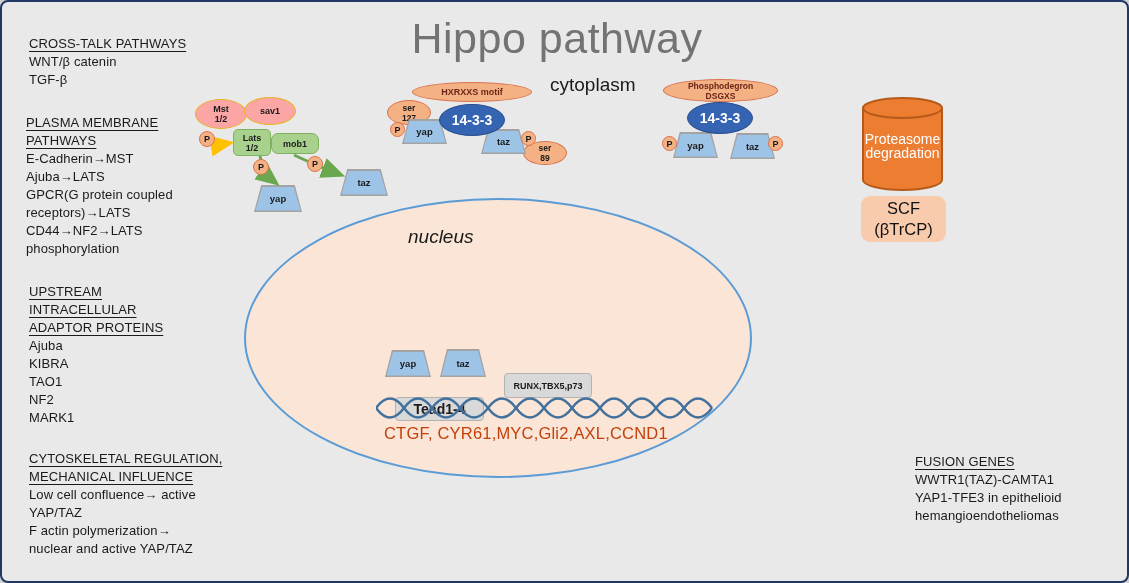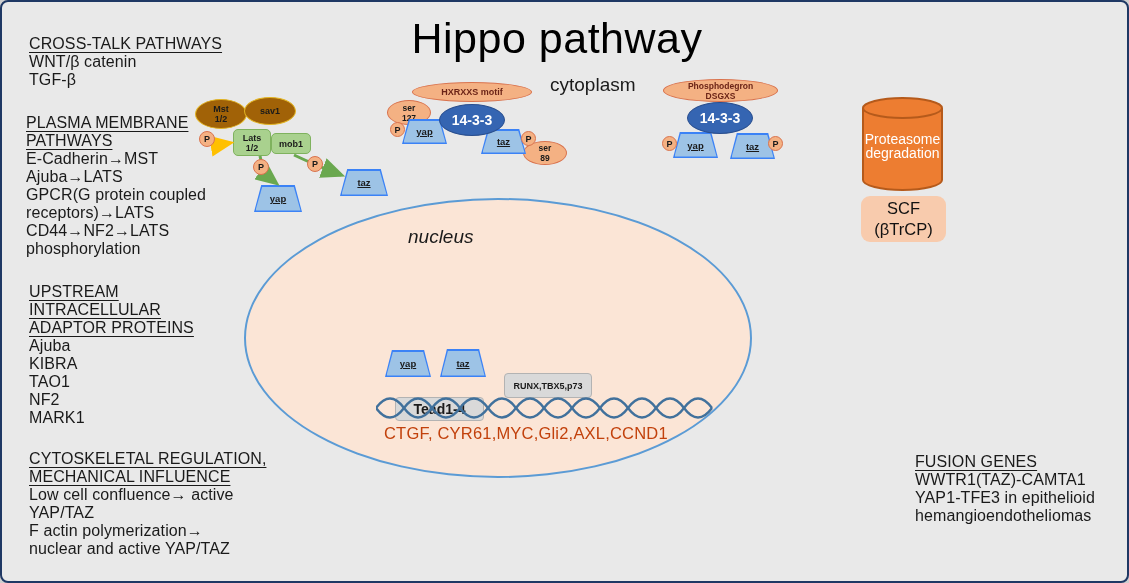--- a/index.html
+++ b/index.html
@@ -5,46 +5,46 @@
   html,body { margin:0; padding:0; background:#cfcfcf; }
   .canvas {
     position:relative; width:1129px; height:583px;
     background:#e9e9e9;
     border:2px solid #1f3864; border-radius:8px;
     box-sizing:border-box; overflow:hidden;
     font-family:"Liberation Sans", sans-serif;
     color:#1a1a1a;
   }
   
-  .panel { position:absolute; font-size:16px; line-height:18px; letter-spacing:.1px; }
+  .panel { position:absolute; font-size:13px; line-height:18px; letter-spacing:.1px; }
   .panel .hd { text-decoration:underline; text-underline-offset:3px; }
   
   .title { position:absolute; left:375px; top:12px; width:360px; text-align:center;
-           font-size:43px; font-weight:300; letter-spacing:.5px; color:#000000; }
+           font-size:43px; font-weight:300; letter-spacing:.5px; color:#737373; }
   .cytoplasm { position:absolute; left:548px; top:72px; font-size:19px; }
   .nucleus-label { position:absolute; left:406px; top:224px; font-size:19px; }
   
   .nucleus { position:absolute; left:242px; top:196px; width:504px; height:276px;
              background:#fbe5d6; border:2px solid #5b9bd5; border-radius:50%; }
   
   .ell { position:absolute; border-radius:50%; display:flex; flex-direction:column;
          align-items:center; justify-content:center; text-align:center;
          font-weight:bold; z-index:3; box-sizing:border-box; }
-  .yellow { background:#a16207; border:1.5px solid #e3b524; }
+  .yellow { background:#fca5a5; border:1.5px solid #e3b524; }
   .salmon { background:#f4b183; border:1.5px solid #d9734e; }
   .blue-ell { background:#3565b2; border:1.5px solid #2a4f8f; color:#fff; }
   .grn { position:absolute; background:#a9d18e; border:1.5px solid #7fb25e; border-radius:5px;
          display:flex; flex-direction:column; align-items:center; justify-content:center;
          font-weight:bold; z-index:3; box-sizing:border-box; }
   .pdot { position:absolute; width:16px; height:16px; border-radius:50%;
           background:#f4b183; border:1.5px solid #d9734e;
           display:flex; align-items:center; justify-content:center;
           font-size:9px; font-weight:bold; z-index:6; box-sizing:border-box; }
   .trap { position:absolute; display:flex; align-items:center; justify-content:center;
-          clip-path:polygon(15% 0, 85% 0, 100% 100%, 0 100%); background:#3b82f6; z-index:4;text-decoration:underline; }
+          clip-path:polygon(15% 0, 85% 0, 100% 100%, 0 100%); background:#a3a3a3; z-index:4; }
   .trap .fill { position:absolute; inset:1.5px;
           clip-path:polygon(15.2% 0, 84.8% 0, 100% 100%, 0 100%); background:#9dc3e6; }
   .trap .lbl { position:relative; z-index:2; font-size:9.5px; font-weight:bold; }
   .gray-box { position:absolute; background:#d9d9d9; border:1px solid #b3b3b3; border-radius:4px;
           display:flex; align-items:center; justify-content:center; font-weight:bold; z-index:3; }
   .fs9  { font-size:9px; line-height:10px; }
   .fs85 { font-size:8.5px; line-height:10px; }
   .fs10 { font-size:14px; }
   
   .cyl { position:absolute; left:858px; top:93px; width:85px; height:100px; z-index:3; }
@@ -120,21 +120,21 @@
     <div>Mst</div>
     <div>1/2</div>
   </div>
   <div class="ell yellow fs9" style="left:242px; top:95px; width:52px; height:28px;">
     <div>sav1</div>
   </div>
   <div class="grn fs9" style="left:231px; top:127px; width:38px; height:27px;">
     <div>Lats</div>
     <div>1/2</div>
   </div>
-  <div class="grn fs9" style="left:269px; top:131px; width:40px; height:21px;">
+  <div class="grn fs9" style="left:269px; top:131px; width:48px; height:21px;border-radius:7px;">
     <div>mob1</div>
   </div>
   <div class="pdot" style="left:197px; top:129px;">P</div>
   <div class="pdot" style="left:251px; top:157px;">P</div>
   <div class="pdot" style="left:305px; top:154px;">P</div>
   <div class="trap" style="left:252px; top:183px; width:48px; height:27px;">
     <div class="fill"></div>
     <span class="lbl">yap</span>
   </div>
   <div class="trap" style="left:338px; top:167px; width:48px; height:27px;">

